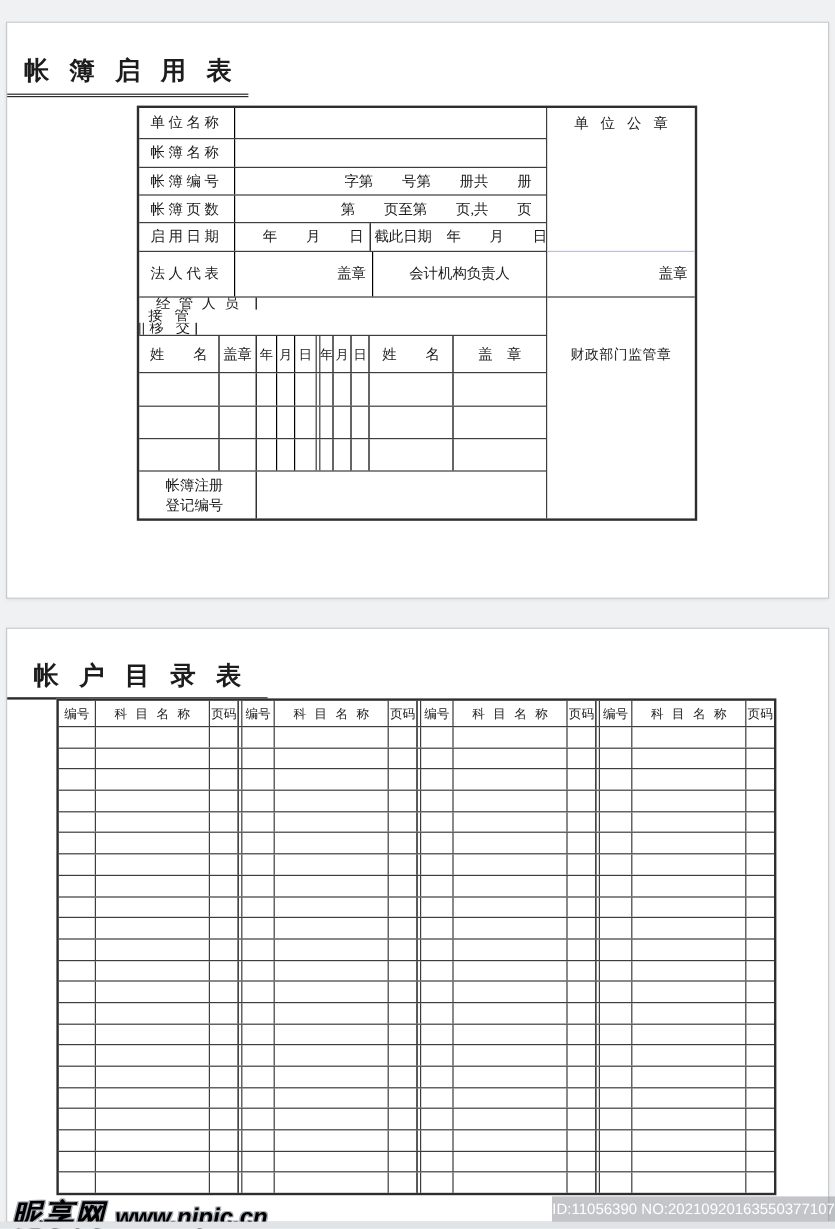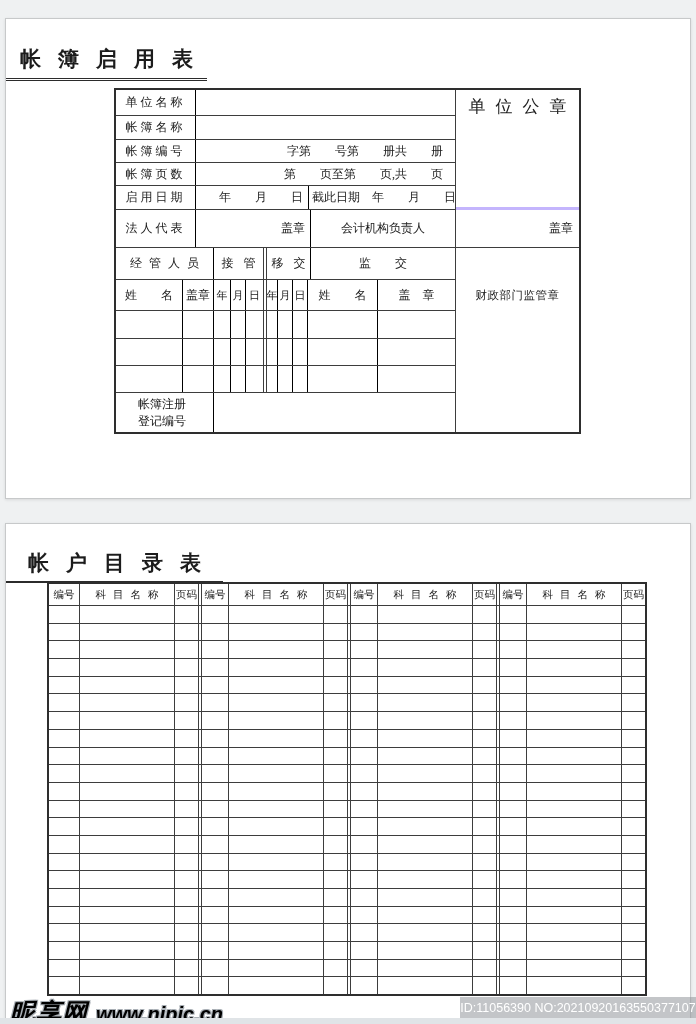--- a/index.html
+++ b/index.html
@@ -41,30 +41,30 @@
   .t1-cell:last-child { border-right:none; }
   .lbl { width:80px; justify-content:center; letter-spacing:3px; }
   .fill { flex:1; }
   .val-right { flex:1; justify-content:flex-end; padding-right:12px; }
   .val-center { justify-content:center; }
   .dbl { border-left:4px double #3d3d3d; }
   .nobr { border-right:none; }
 
   .r1 { height:26px; } .r2 { height:24px; } .r3 { height:23px; }
   .r4 { height:23px;text-align:center; } .r5 { height:24px; } .r6 { height:38px; }
-  .r7 { height:32px; } .r8 { height:31px; } .r12 { flex:1; }
+  .r7 { height:32px;flex-direction:column; } .r8 { height:31px; } .r12 { flex:1; }
 
   .seal-right { justify-content:flex-end; padding-right:5px; }
   .hdr-sp7  { justify-content:center; letter-spacing:7px; text-indent:7px; }
   .hdr-sp10 { justify-content:center; letter-spacing:10px; text-indent:10px; }
   .small-cell { font-size:11px; justify-content:center; }
   .reg-cell { width:98px; flex-direction:column; align-items:flex-start; justify-content:center; padding-left:22px; line-height:1.35; }
 
   .t1-right { width:123px; display:flex; flex-direction:column; font-size:12px; }
-  .rc-a { height:120px; border-bottom:3px solid #c4b5fd; text-align:center; padding-top:5px; letter-spacing:10px; text-indent:10px; font-size:17px; }
+  .rc-a { height:120px; border-bottom:1px solid #c4b5fd; text-align:center; padding-top:5px; letter-spacing:10px; text-indent:10px; font-size:12px; }
   .rc-b { height:38px; border-bottom:1px solid #3d3d3d; display:flex; align-items:center; justify-content:flex-end; padding-right:6px; }
   .rc-c { flex:1; text-align:center; padding-top:40px; font-size:11.5px; letter-spacing:0.5px; }
 
   .footer1 {
     position:absolute; top:421px; left:0; width:523px; text-align:right;
     font-size:11.5px; letter-spacing:1px;
   }
 
   
   .table2 {

